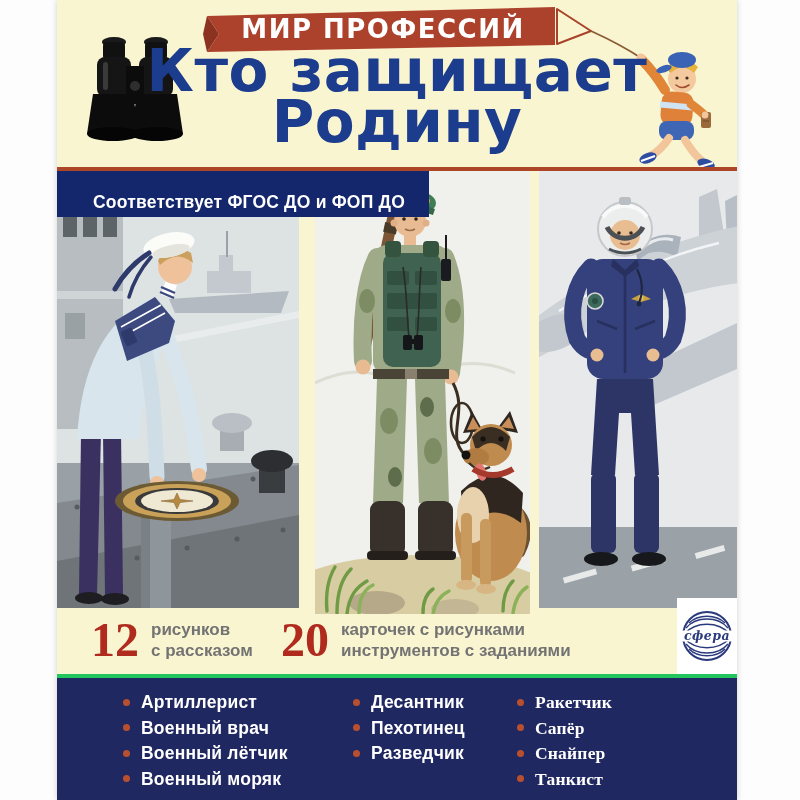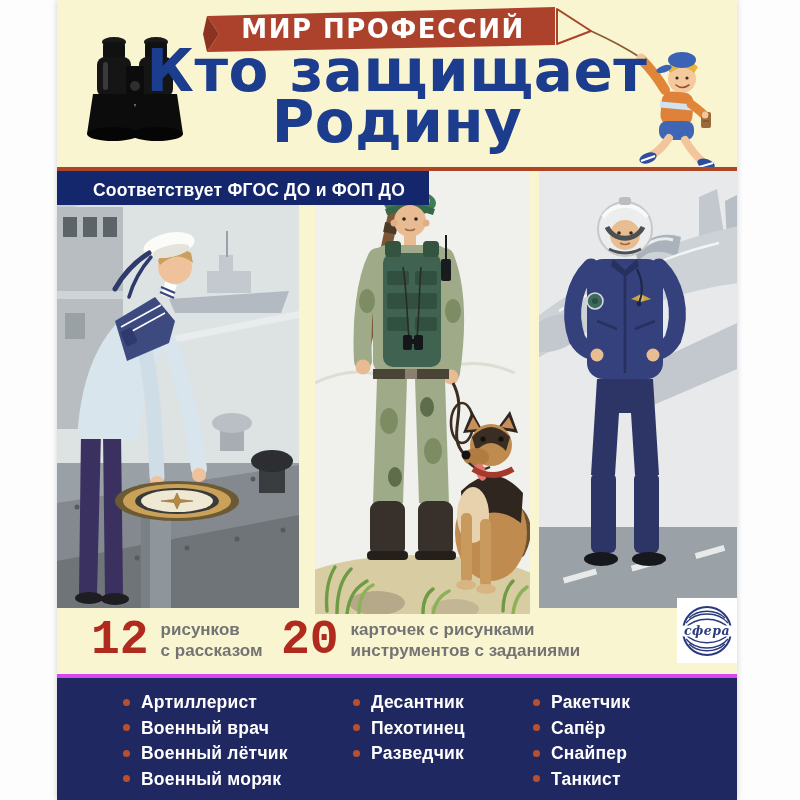--- a/index.html
+++ b/index.html
@@ -19,52 +19,52 @@
   .header-art{position:absolute;left:0;top:0;width:680px;height:172px;}
   .title{
     position:absolute;left:0;top:46px;width:680px;text-align:center;
     font-family:"DejaVu Sans", sans-serif;font-weight:800;
     color:#1c3c8d;font-size:58px;line-height:51px;letter-spacing:.5px;
   }
   .title span{display:block;}
   .badge{
     position:absolute;left:0;top:171px;height:30px;z-index:5;
     background:#14276c;color:#ffffff;display:flex;align-items:center;
-    padding:4px 24px 0 36px;font-weight:bold;font-size:17.5px;letter-spacing:.2px;
+    padding:16px 24px 0 36px;font-weight:bold;font-size:17.5px;letter-spacing:.2px;
   }
   .red-rule{position:absolute;left:0;top:167px;width:680px;height:4px;background:#ad4527;}
   
   .panel{position:absolute;top:171px;display:block;}
   .panel-sailor{left:0;width:242px;height:437px;}
   .panel-guard{left:258px;width:215px;height:443px;}
   .panel-pilot{left:482px;width:198px;height:437px;}
   
   .stats{position:absolute;left:0;top:610px;width:680px;height:66px;}
   .stat{position:absolute;display:flex;align-items:center;gap:12px;top:6px;}
   .stat-1{left:34px;}
   .stat-2{left:224px;}
   .stat-number{
-    font-family:Liberation Mono, monospace;font-weight:800;
+    font-family:Liberation Serif, serif;font-weight:800;
     font-size:48px;line-height:1;color:#b02b1d;
   }
   .stat-text{font-weight:bold;font-size:17px;line-height:21px;color:#737373;}
   .stat-text span{display:block;}
   .logo-box{
-    position:absolute;left:620px;top:598px;width:60px;height:65px;
+    position:absolute;left:620px;top:598px;width:60px;height:76px;
     background:#ffffff;display:flex;align-items:center;justify-content:center;
   }
   
   .bottom-panel{
     position:absolute;left:0;top:674px;width:680px;height:126px;
-    background:#202861;border-top:4px solid #d946ef;box-sizing:border-box;
+    background:#202861;border-top:4px solid #22c55e;box-sizing:border-box;
   }
   .prof-col{position:absolute;top:14px;}
   .prof-col-1{left:66px;}
   .prof-col-2{left:296px;}
-  .prof-col-3{left:476px;}
+  .prof-col-3{left:460px;font-family:Liberation Serif, serif;}
   .prof-item{display:flex;align-items:center;margin-bottom:5.5px;}
   .bullet{width:7px;height:7px;border-radius:50%;background:#b8502f;margin-right:11px;flex:none;}
   .prof-label{color:#ffffff;font-weight:bold;font-size:17.5px;line-height:20px;letter-spacing:.2px;}
 </style>
 </head>
 <body>
 
 <div class="photo-margin margin-left"></div>
 <div class="photo-margin margin-right"></div>
 

